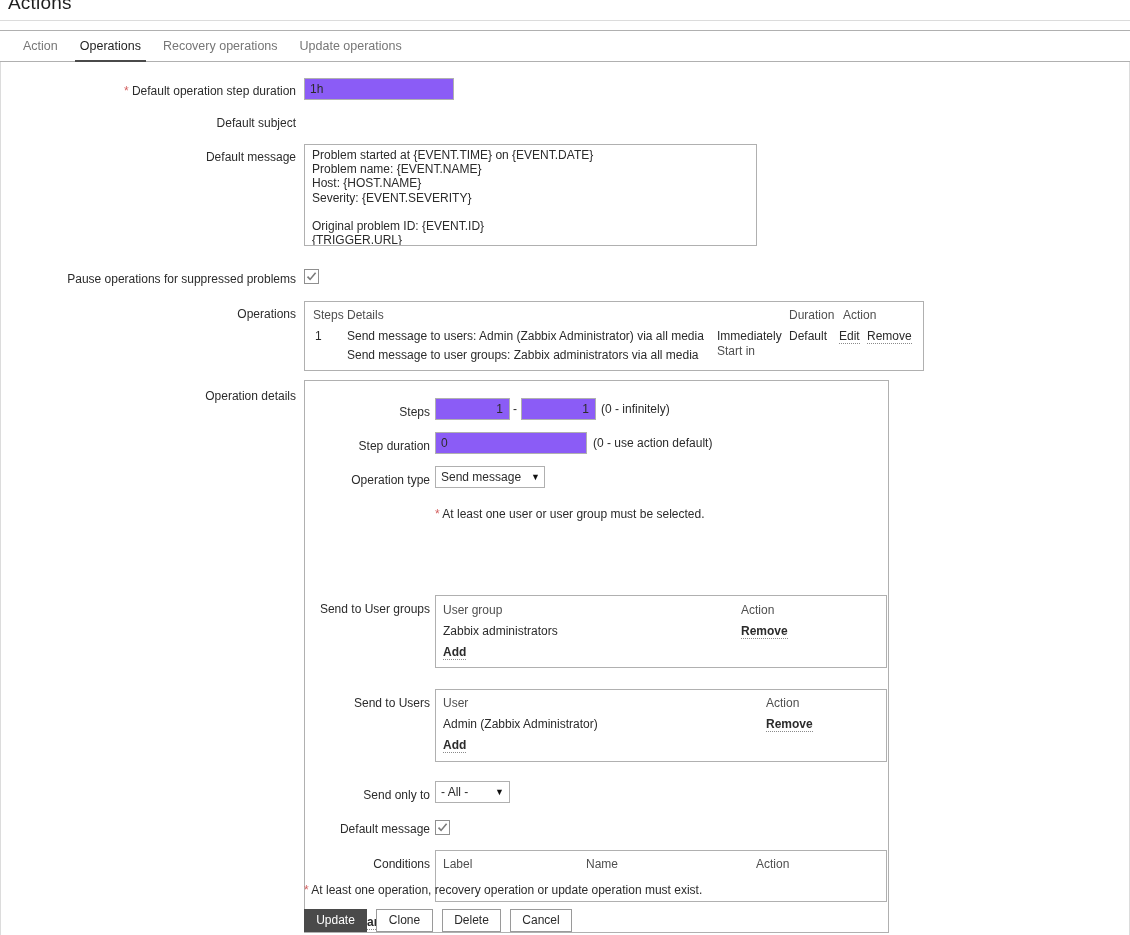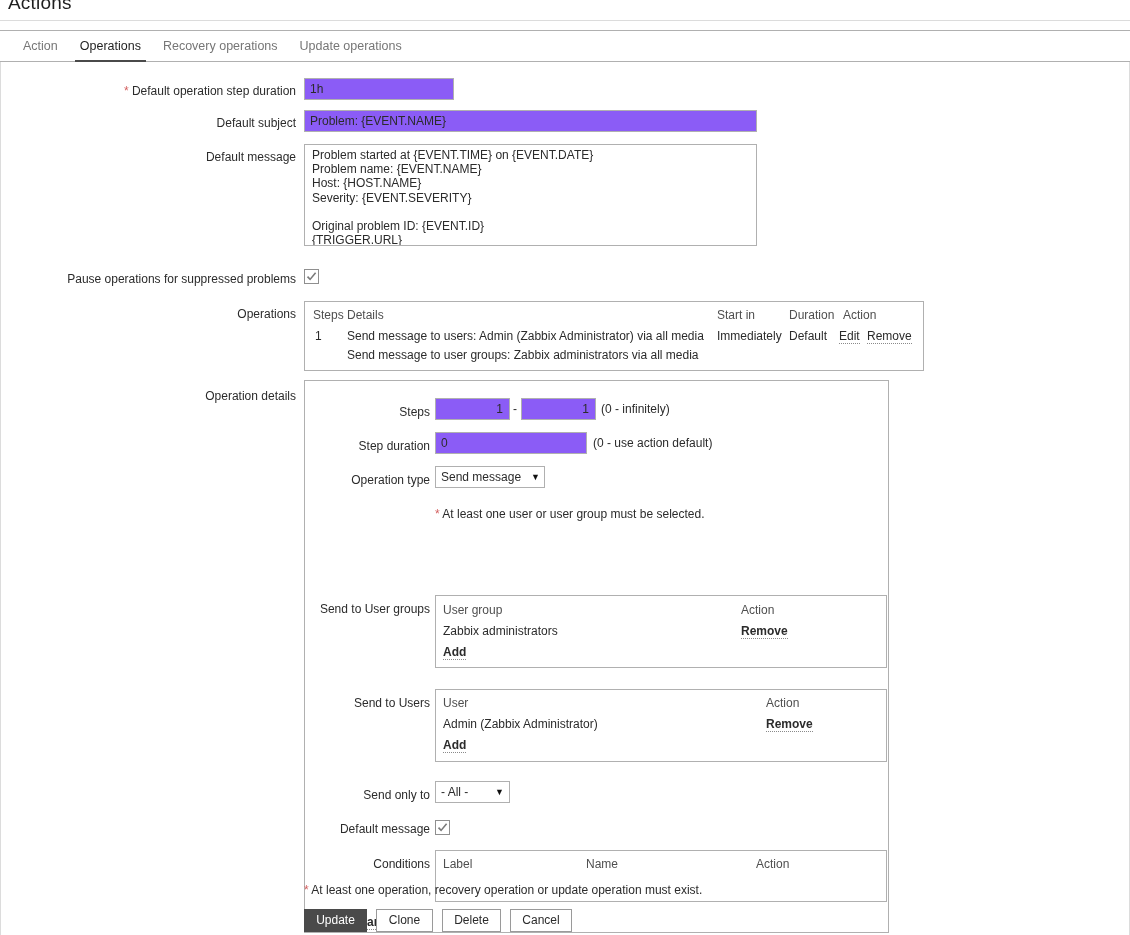--- a/index.html
+++ b/index.html
@@ -220,21 +220,20 @@
 
 <div class="form-wrap">
 
   <div class="lbl" style="left:0; top:22px; width:295px;">
     <span class="req">*</span>
     <span>Default operation step duration</span>
   </div>
   <input class="txt" style="left: 303px; top: 16px; width: 150px;" type="text" value="1h">
 
   <div class="lbl" style="left:0; top:54px; width:295px;">Default subject</div>
-  <input class="txt" style="left: 303px; top: 48px; width: 453px;" type="text" value="Problem: {EVENT.NAME}">
 
   <div class="lbl" style="left:0; top:88px; width:295px;">Default message</div>
   <textarea class="ta" style="left: 303px; top: 82px; width: 453px; height: 102px;">Problem started at {EVENT.TIME} on {EVENT.DATE}
 Problem name: {EVENT.NAME}
 Host: {HOST.NAME}
 Severity: {EVENT.SEVERITY}
 
 Original problem ID: {EVENT.ID}
 {TRIGGER.URL}</textarea>
 
@@ -243,21 +242,21 @@
     <svg width="13" height="13" viewBox="0 0 13 13">
       <path d="M2.5 6.6 L5.1 9.4 L10.6 2.8" fill="none" stroke="#7a7a7a" stroke-width="1.6"></path>
     </svg>
   </div>
 
   <div class="lbl" style="left:0; top:245px; width:295px;">Operations</div>
   <div class="tbl" style="left:303px; top:239px; width:620px; height:70px;">
     <div class="hrow" style="margin-top:3px;">
       <div class="cell head" style="left:8px;">Steps</div>
       <div class="cell head" style="left:42px;">Details</div>
-      <div class="cell head" style="left:412px;">Start in</div>
+      <div class="cell head" style="left:412px;margin-top:36px;">Start in</div>
       <div class="cell head" style="left:484px;">Duration</div>
       <div class="cell head" style="left:538px;">Action</div>
     </div>
     <div class="drow" style="height:40px;">
       <div class="cell" style="left:10px; top:0;">1</div>
       <div class="cell" style="left:42px; top:19px;">
         <span class="b" style="position:static; line-height:inherit;">Send message to user groups:</span>
         <span>Zabbix administrators via all media</span>
       </div>
       <div class="cell" style="left:42px; top:0;">

